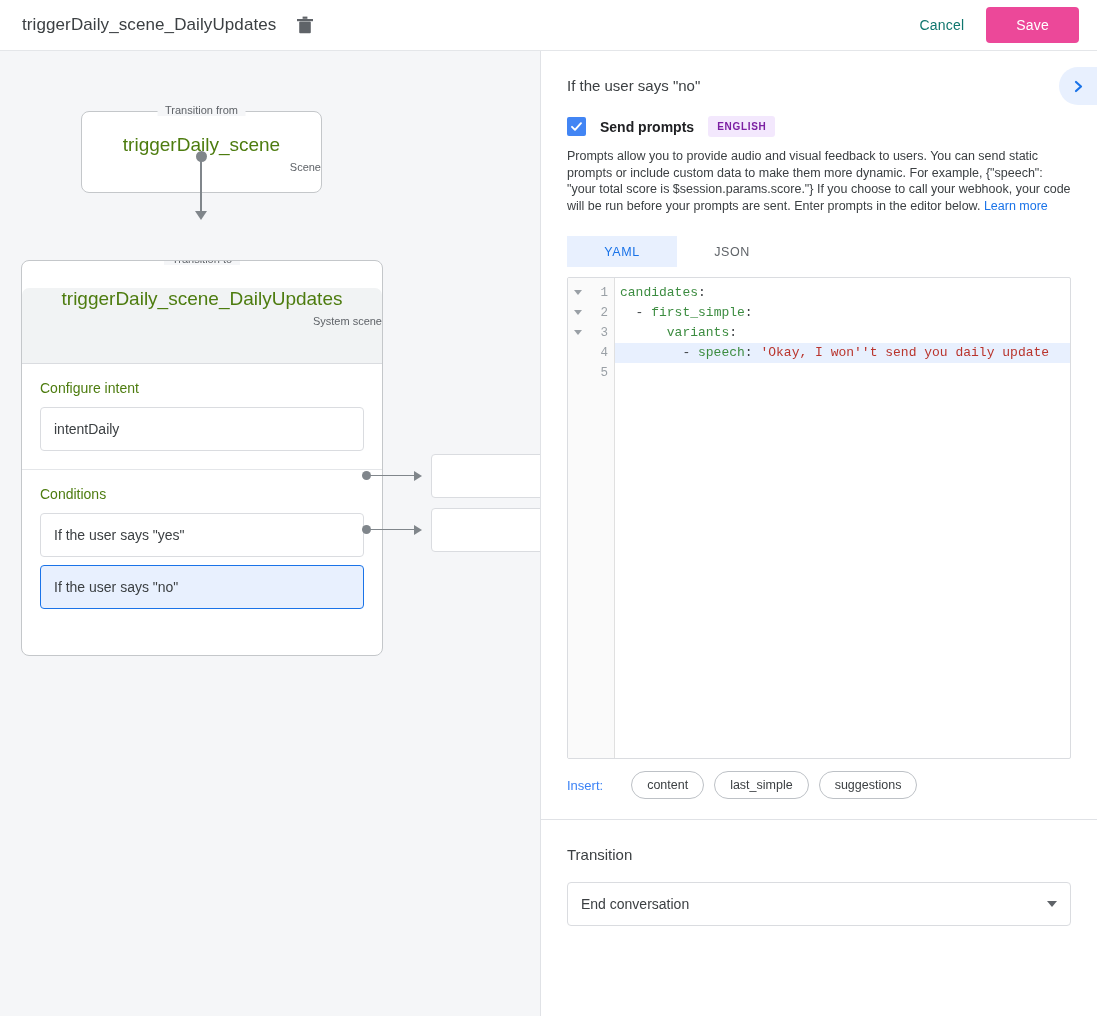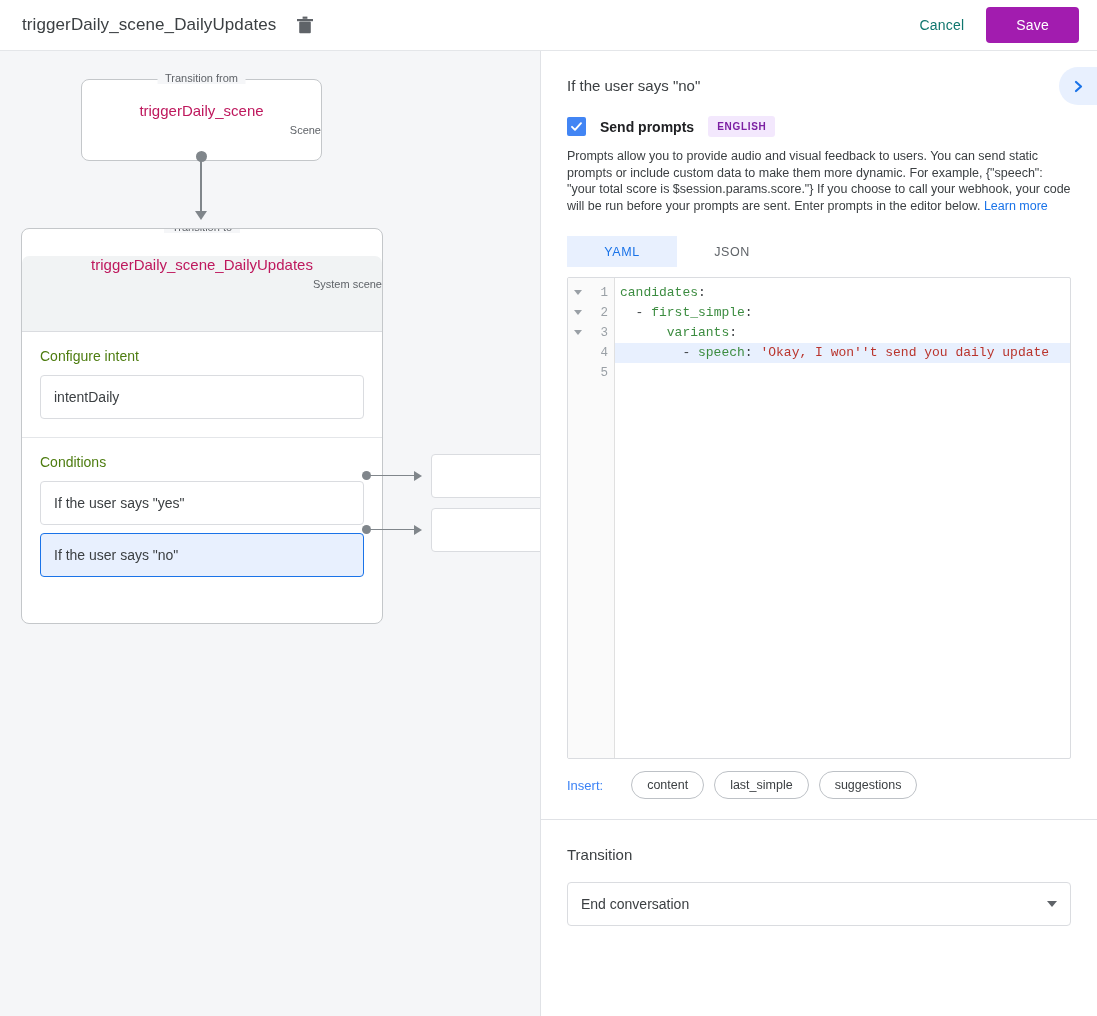--- a/index.html
+++ b/index.html
@@ -31,21 +31,21 @@
     margin-left: auto; display: flex; align-items: center; gap: 8px;
     margin-right: 18px;
   }
   .cancel-btn {
     background: none; border: none; cursor: pointer;
     color: #0f766e; font-size: 14px; font-weight: 500;
     font-family: "Liberation Sans", sans-serif;
     padding: 9px 14px; border-radius: 4px; letter-spacing: .2px;
   }
   .save-btn {
-    background: #a21caf; border: none; cursor: pointer;
+    background: #ec4899; border: none; cursor: pointer;
     color: #ffffff; font-size: 14px; font-weight: 500;
     font-family: "Liberation Sans", sans-serif;
     padding: 10px 30px; border-radius: 4px; letter-spacing: .2px;
   }
 
   
   .canvas {
     position: absolute; left: 0; top: 51px; width: 541px; height: 965px;
     background: #f5f6f8;
     overflow: hidden;
@@ -54,28 +54,29 @@
     position: absolute; left: 540px; top: 51px; width: 1px; height: 965px;
     background: #e0e2e6;
   }
 
   
   .node {
     position: absolute;
     border: 1px solid #c4c7ca;
     border-radius: 8px;
     background: #ffffff;
+    margin-top: 32px;
   }
   .node-legend {
     position: absolute; top: -8px; left: 50%; transform: translateX(-50%);
     background: #f5f6f8; padding: 0 8px;
     font-size: 11px; color: #5f6368; white-space: nowrap;
   }
   .node-title {
-    text-align: center; font-size: 15px; color: #be185d;
+    text-align: center; font-size: 19px; color: #4d7c0f;
     margin-top: 22px;
   }
   .node-sub {
     text-align: right; font-size: 11px; color: #5f6368;
     margin-top: 5px;
   }
 
   #node-from { left: 81px; top: 28px; width: 241px; height: 82px; }
 
   #node-to {

